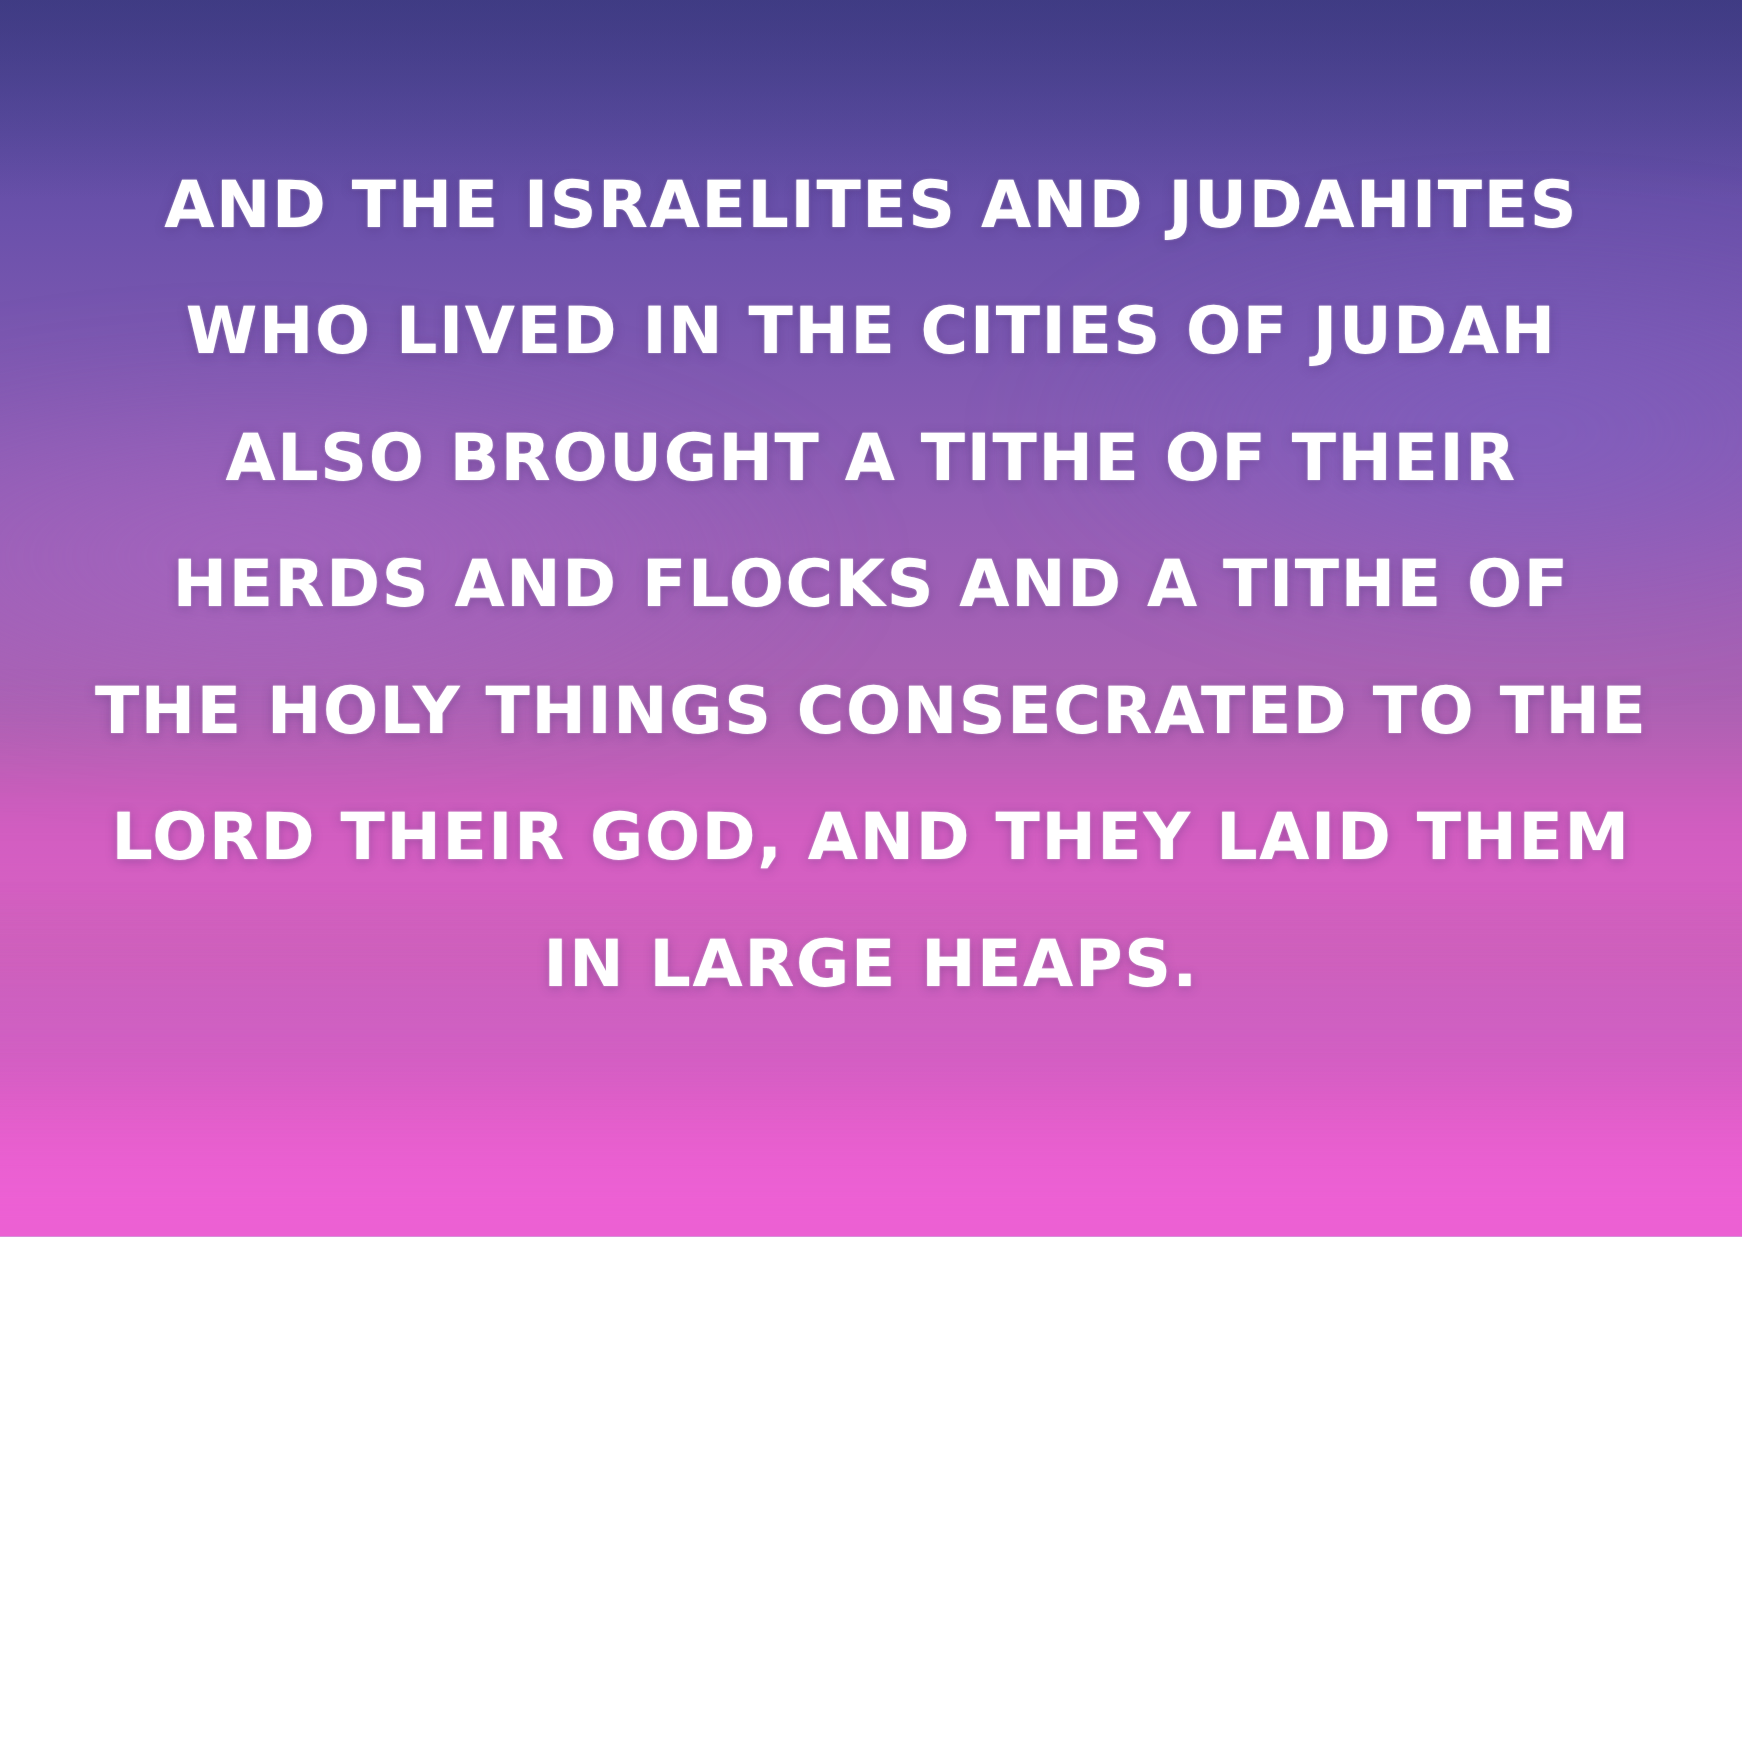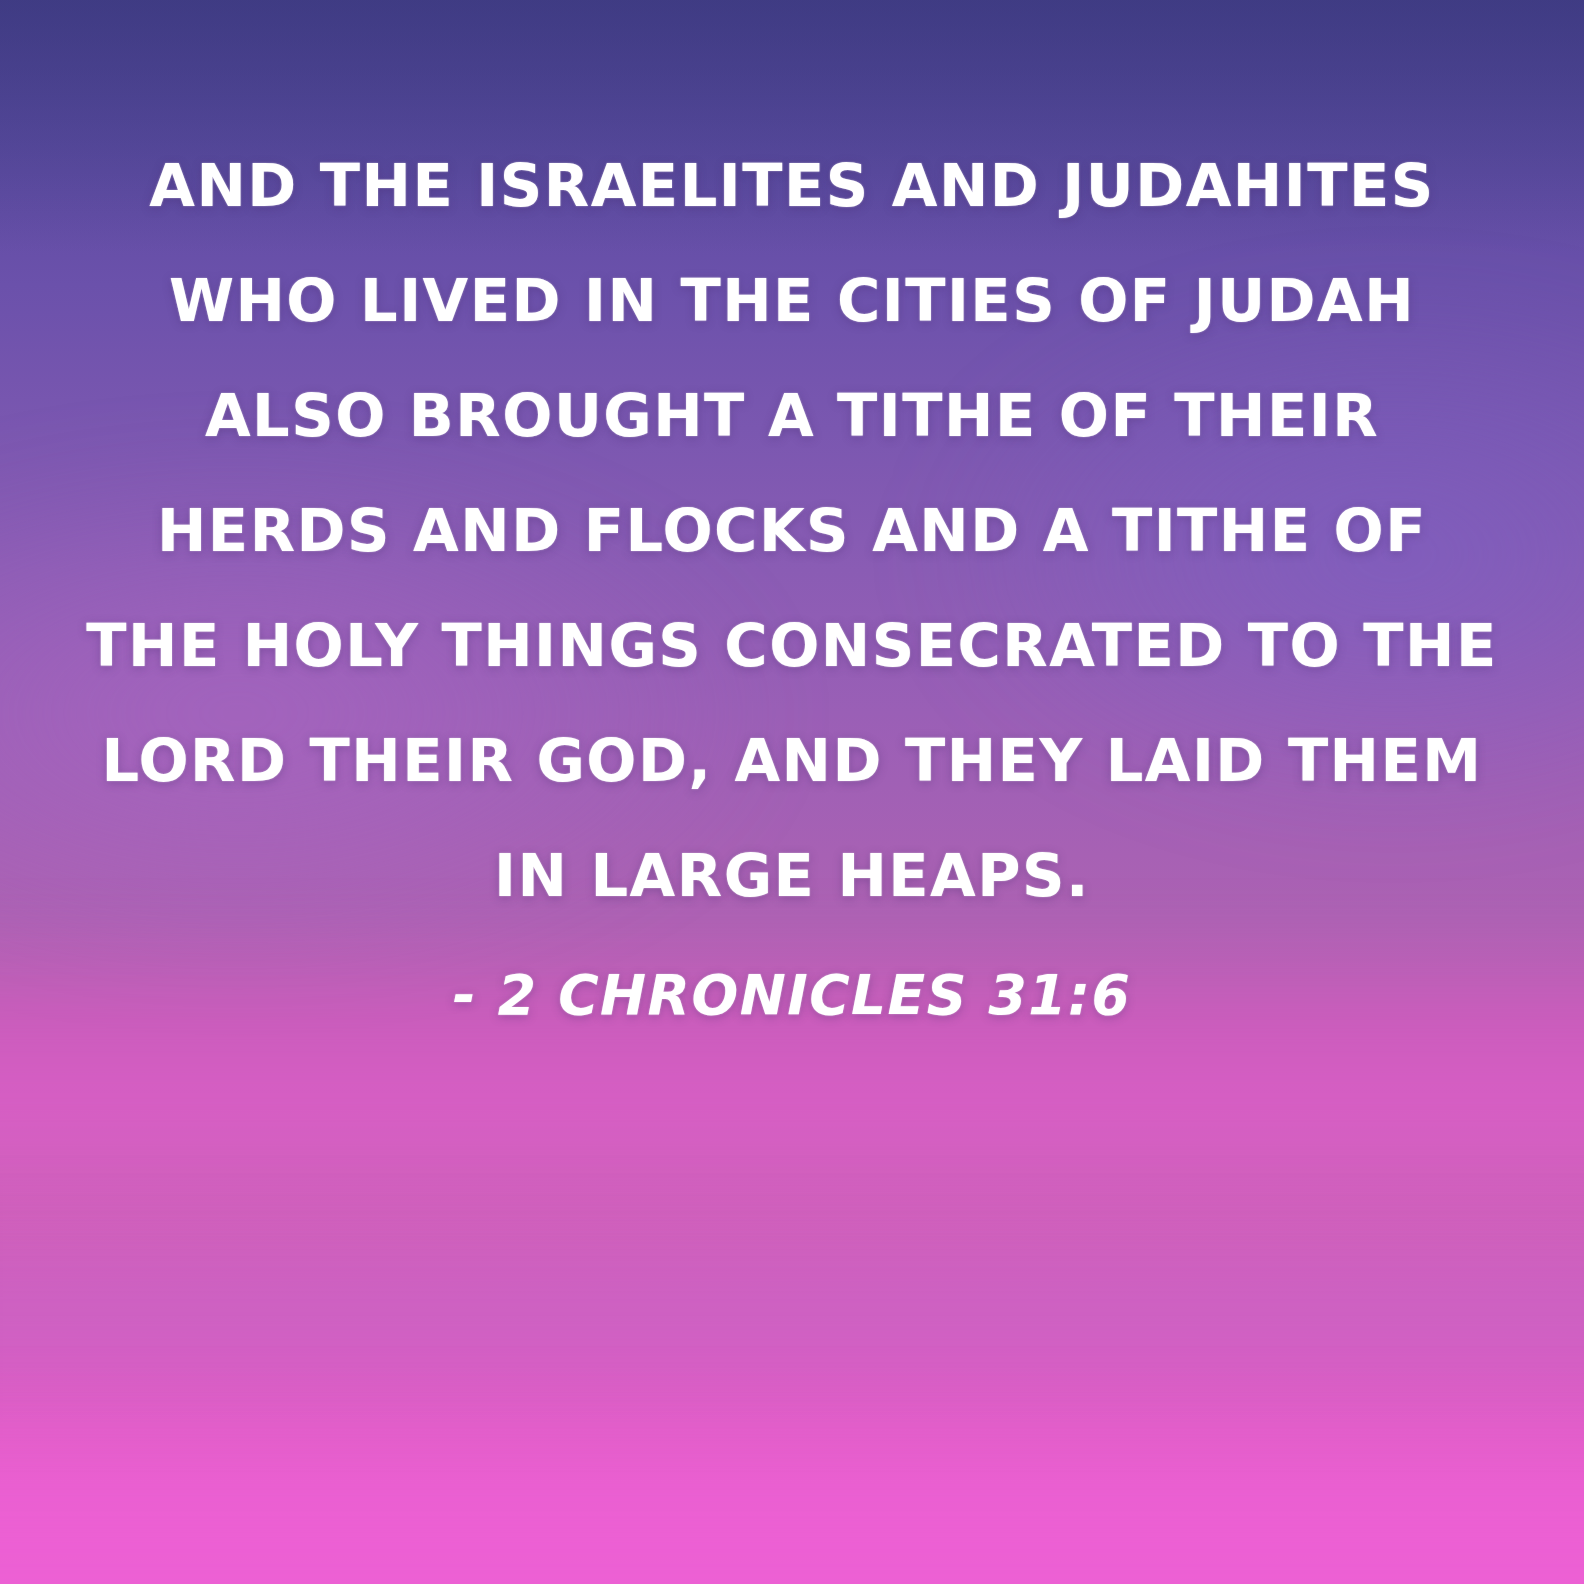--- a/index.html
+++ b/index.html
@@ -9,21 +9,21 @@
   body {
     width: 1584px;
     height: 1584px;
     overflow: hidden;
     font-family: "DejaVu Sans", sans-serif;
   }
 
   .canvas {
     position: relative;
     width: 1584px;
-    height: 1584px;
+    height: 1124px;
     overflow: hidden;
     background: #6a4fa8;
   }
 
   
   .bg-base {
     position: absolute;
     inset: 0;
     background: linear-gradient(
       180deg,
@@ -158,15 +158,14 @@
   <div class="bg-base"></div>
   <div class="bg-glow-right"></div>
   <div class="bg-glow-left"></div>
   <div class="bg-band-a"></div>
   <div class="bg-band-b"></div>
   <div class="bg-band-c"></div>
   <div class="bg-top-dark"></div>
 
   <div class="content">
     <p class="verse">And the Israelites and Judahites who lived in the cities of Judah also brought a tithe of their herds and flocks and a tithe of the holy things consecrated to the LORD their God, and they laid them in large heaps.</p>
-    <p class="reference">- 2 Chronicles 31:6</p>
   </div>
 </div>
 
 </body></html>

